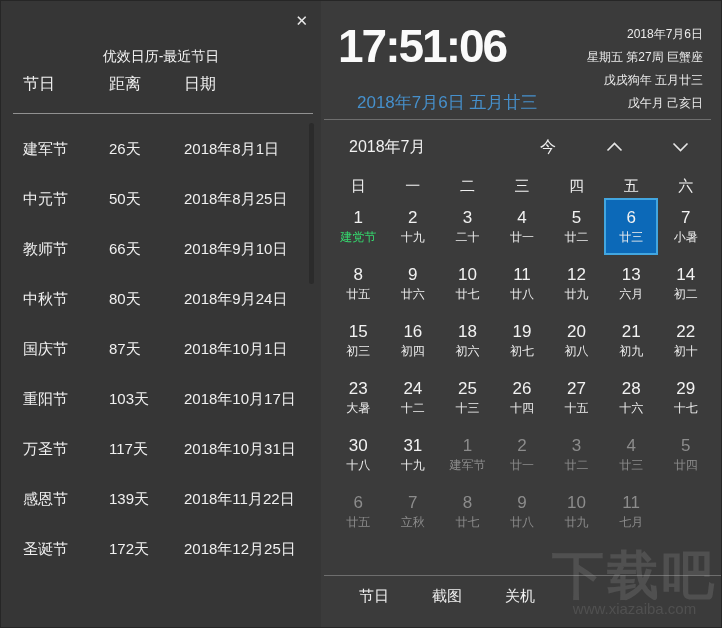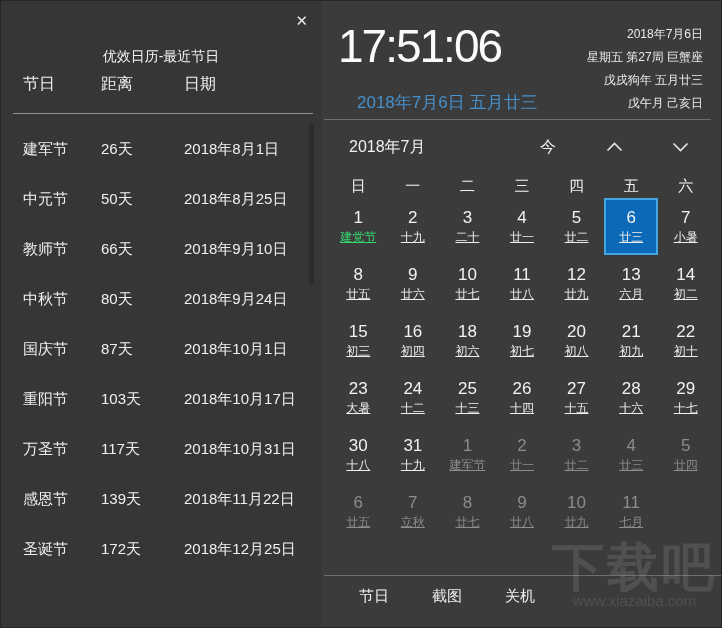--- a/index.html
+++ b/index.html
@@ -9,49 +9,49 @@
     background:#3b3b3b; color:#f0f0f0;
     font-family:"Liberation Sans", sans-serif;
     display:flex; box-sizing:border-box; border:1px solid #262626;
   }
   
   .left-panel{position:relative; width:320px; flex-shrink:0; background:#363636;}
   .lp-title{position:absolute; top:27px; left:0; right:0; text-align:center; font-size:14px; color:#f2f2f2;margin-top:20px;}
   .lp-close{position:absolute; top:12px; right:13px; font-size:15px; color:#e8e8e8; cursor:pointer; line-height:1;}
   .lp-header-row{position:absolute; top:73px; left:0; right:0; height:20px; font-size:16px;}
   .lp-header-row span{position:absolute; top:0;}
-  .col1{left:22px;} .col2{left:100px;} .col3{left:183px;}
+  .col1{left:22px;} .col2{left:108px;} .col3{left:183px;}
   .lp-divider{position:absolute; top:112px; left:12px; right:8px; height:1px; background:#919191;}
   .lp-rows{position:absolute; top:123px; left:0; right:0;}
   .lp-row{position:relative; height:50px; font-size:15px; cursor:default;}
   .lp-row span{position:absolute; top:50%; transform:translateY(-50%); white-space:nowrap;}
   .lp-scroll-thumb{position:absolute; right:7px; top:122px; width:5px; height:161px; background:#2b2b2b; border-radius:3px;}
   
   .right-panel{position:relative; flex:1; background:#3b3b3b;}
   .clock-area{position:absolute; top:0; left:3px; right:10px; height:118px; border-bottom:1px solid #6e6e6e;}
-  .clock-time{position:absolute; left:14px; top:20px; font-size:46px; line-height:50px; letter-spacing:-2px; color:#fafafa; font-weight:400;}
+  .clock-time{position:absolute; left:14px; top:20px; font-size:46px; line-height:50px; letter-spacing:-2px; color:#fafafa; font-weight:700;}
   .clock-date{position:absolute; left:33px; top:90px; font-size:17px; color:var(--link-blue,#4690cc); white-space:nowrap;}
   .clock-info{position:absolute; right:8px; top:22px; text-align:right; font-size:12px; line-height:23px; color:#ececec;}
   .cal-header{position:absolute; top:134px; left:28px; right:0; height:24px; display:flex; align-items:center;gap:12px;}
   .month-title{font-size:16px; cursor:pointer;}
   .ch-spacer{flex:1;}
   .hdr-ctl{width:54px; text-align:center; font-size:16px; cursor:pointer; display:flex; align-items:center; justify-content:center;}
   .hdr-ctl:last-child{margin-right:14px;}
   .weekdays{position:absolute; top:176px; left:10px; width:382px; display:grid; grid-template-columns:repeat(7,1fr); text-align:center; font-size:15px; line-height:18px;}
   .cal-grid{position:absolute; top:197px; left:10px; width:382px; display:grid; grid-template-columns:repeat(7,1fr);}
   .cell{height:57px; display:flex; flex-direction:column; align-items:center; justify-content:center; cursor:pointer; box-sizing:border-box;}
   .cell .num{font-size:17px; line-height:20px; color:#f2f2f2;}
-  .cell .sub{font-size:12px; line-height:15px; margin-top:2px; color:#eeeeee; white-space:nowrap;text-decoration:underline;}
+  .cell .sub{font-size:12px; line-height:15px; margin-top:2px; color:#eeeeee; white-space:nowrap;}
   .cell.dim .num,.cell.dim .sub{color:#8c8c8c;}
   .cell.festival .sub{color:var(--festival-green,#35d96e);}
   .cell.selected{background:var(--accent-blue,#0c69b8); border:2px solid var(--accent-border,#42a6e0);}
   .bottom-bar{position:absolute; left:3px; right:0; bottom:0; height:52px; border-top:1px solid #6e6e6e; display:flex; align-items:center; padding-left:35px; padding-bottom:10px; gap:43px; box-sizing:border-box;}
   .bb-btn{font-size:15px; color:#f0f0f0; cursor:pointer;}
   
-  .watermark{position:absolute; right:4px; bottom:18px; text-align:center; pointer-events:none;}
+  .watermark{position:absolute; right:4px; bottom:10px; text-align:center; pointer-events:none;}
   .wm-text{font-size:52px; line-height:50px; font-weight:bold; letter-spacing:3px; color:rgba(165,165,165,0.20);}
   .wm-url{font-size:15px; line-height:17px; color:rgba(165,165,165,0.20);}
 </style>
 </head>
 <body>
 
 <div class="window">
 
   <div class="left-panel">
     <div class="lp-title">优效日历-最近节日</div>

